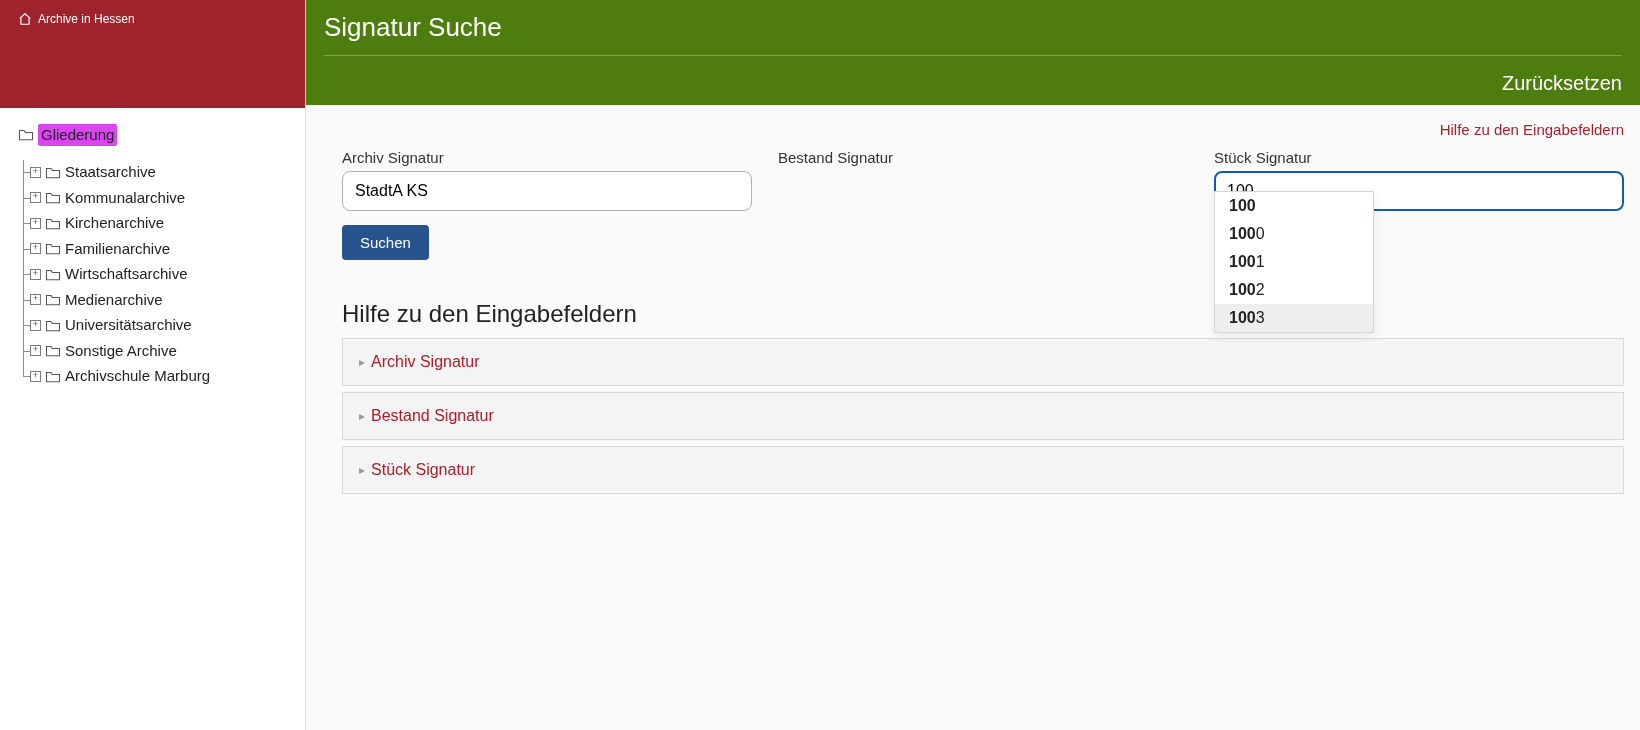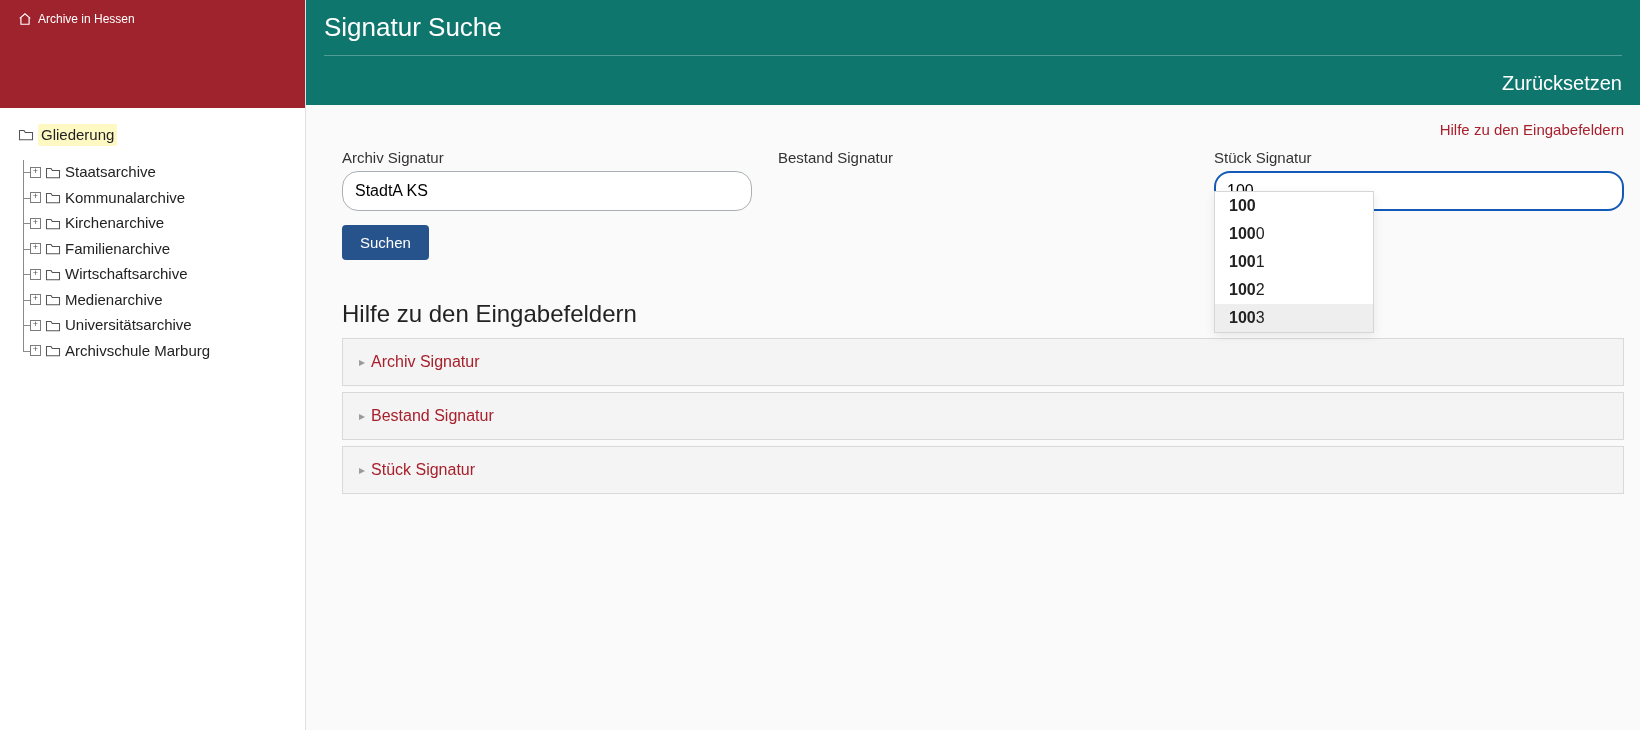--- a/index.html
+++ b/index.html
@@ -85,34 +85,34 @@
     position: relative;
     flex: 0 0 auto;
   }
   .toggle::before { content: "+"; position: relative; top: -1px; }
   .folder-icon {
     display:inline-flex;
     align-items:center;
     color: #444;
   }
   .tree-label.selected {
-    background: #fef9c3;
+    background: #d946ef;
     padding: 0 3px;
     border-radius: 2px;
   }
   .tree-label { cursor: pointer; }
 
   
   .main {
     flex: 1;
     padding: 0 0 0 20px;
     overflow: hidden;
   }
   .blue-header {
-    background: #0f766e;
+    background: #4d7c0f;
     color: #fff;
     padding: 12px 18px 0 18px;
     margin-left: -20px;
     margin-right: 0;
   }
   .blue-header h1 {
     font-weight: 300;
     font-size: 26px;
     margin: 0 0 14px 0;
     padding-bottom: 12px;
@@ -147,21 +147,21 @@
   .field label {
     font-size: 15px;
     margin-bottom: 5px;
     color: #333;
   }
   .field input[type="text"] {
     height: 40px;
     padding: 6px 12px;
     font-size: 16px;
     border: 1px solid #aab0b5;
-    border-radius: 16px;
+    border-radius: 8px;
     background: #fff;
     width: 100%;
   }
   .field input.focused {
     border: 2px solid #1259b8;
     outline: none;
     padding: 5px 11px;
   }
   .btn {
     display: inline-block;
@@ -315,20 +315,29 @@
           </span>
           <span class="tree-label">Universitätsarchive</span>
         </div>
         <div class="tree-row tree-child tree-branch">
           <span class="toggle"></span>
           <span class="folder-icon">
             <svg width="16" height="13" viewBox="0 0 24 20" fill="none" stroke="#555" stroke-width="1.6">
                 <path d="M2 4 H9 L11 7 H22 V18 H2 Z"></path>
               </svg>
           </span>
+          <span class="tree-label">Sonstige Archive</span>
+        </div>
+        <div class="tree-row tree-child tree-branch">
+          <span class="toggle"></span>
+          <span class="folder-icon">
+            <svg width="16" height="13" viewBox="0 0 24 20" fill="none" stroke="#555" stroke-width="1.6">
+                <path d="M2 4 H9 L11 7 H22 V18 H2 Z"></path>
+              </svg>
+          </span>
           <span class="tree-label">Archivschule Marburg</span>
         </div>
       </div>
     </nav>
   </aside>
 
   <main class="main">
     <div class="blue-header">
       <h1>Signatur Suche</h1>
       <div class="toolbar">

